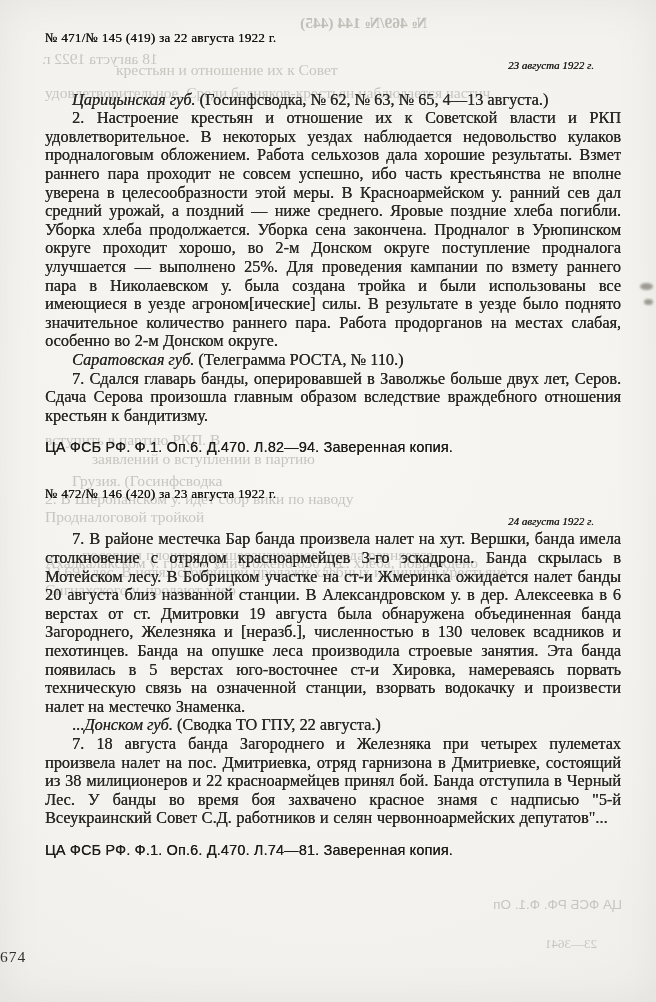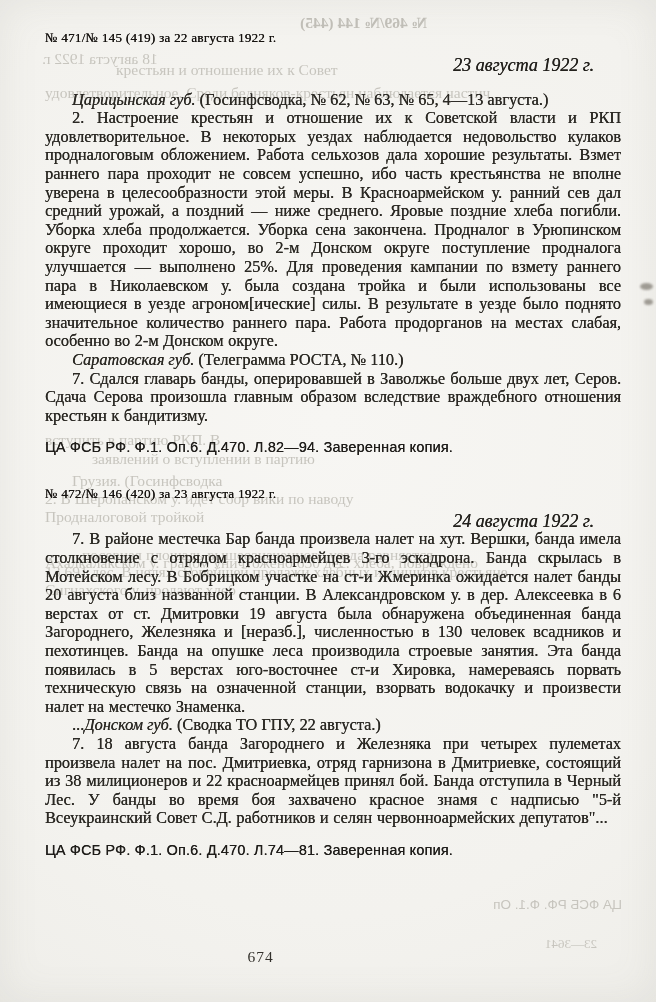--- a/index.html
+++ b/index.html
@@ -35,21 +35,21 @@
     letter-spacing:0.3px;
     line-height:22px;
   }
   .rec-1 .rec-header { margin-top:27px; }
   .rec-2 { margin-top:26px; }
   .rec-date {
     margin-top:7px;
     text-align:right;
     padding-right:27px;
     font-style:italic;
-    font-size:18px;
+    font-size:11px;
     color:#23211d;
   }
   .lead {
     margin:0;
     text-indent:27px;
   }
   .lead.first { margin-top:16px; }
   .lead.mid   { margin-top:0; }
   .lead em { font-style:italic; }
   .para {
@@ -62,21 +62,20 @@
     margin:13px 0 0 0;
     font-family:"Liberation Sans","DejaVu Sans",sans-serif;
     font-size:14.4px;
     color:#1f1d1a;
     letter-spacing:0.2px;
     text-shadow:0.2px 0 0 currentColor;
   }
   .page-num {
     position:absolute;
     top:948px; left:0; width:521px;
-    text-align:center;
     font-size:15.5px;
     color:#33312c;
     letter-spacing:1px;
   }
 
   
   .ghost {
     position:absolute;
     color:#c7c5be;
     font-size:15.5px;

